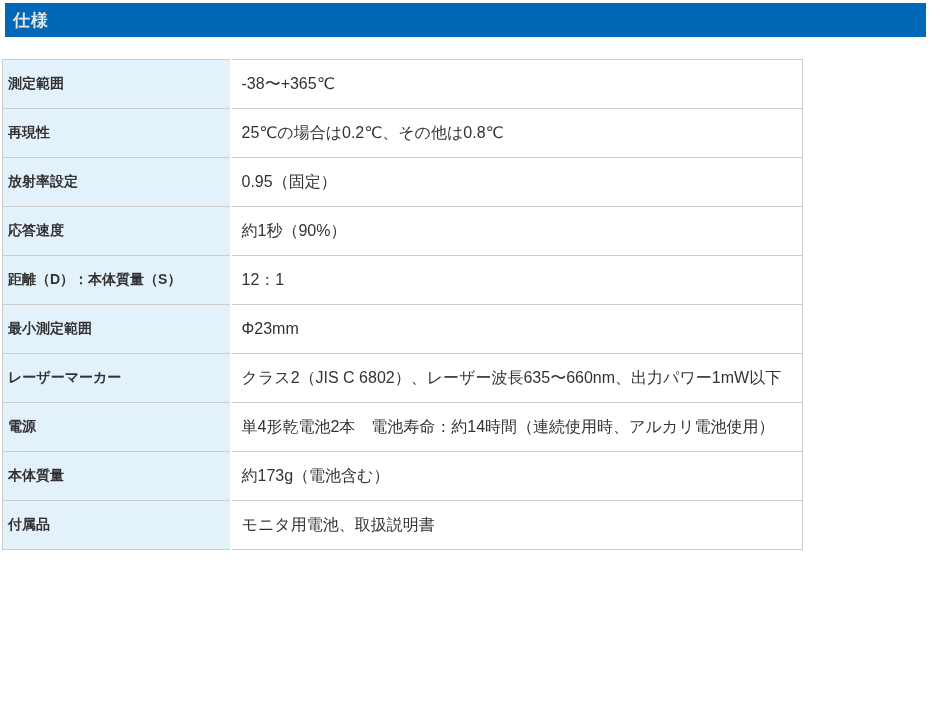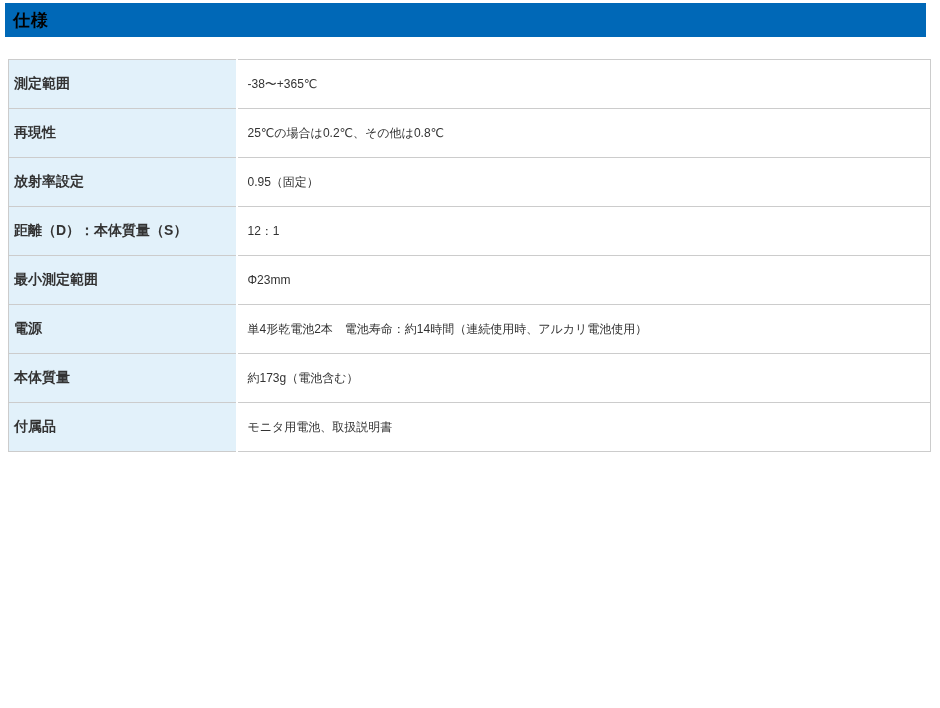--- a/index.html
+++ b/index.html
@@ -18,29 +18,29 @@
   }
   .section-header {
     margin: 3px 0 0 5px;
     width: 921px;
     height: 34px;
     background: #0068b7;
     display: flex;
     align-items: center;
   }
   .section-title {
-    color: #000000;
+    color: #e5e5e5;
     font-weight: bold;
     font-size: 17px;
     padding-left: 8px;
     letter-spacing: 1px;
   }
   .spec-table {
-    margin: 22px 0 0 8px;
-    width: 923px;
+    margin: 22px 0 0 2px;
+    width: 801px;
     border-collapse: collapse;
     border: 1px solid #cccccc;
     table-layout: fixed;
   }
   .spec-table tr {
     height: 49px;
   }
   .spec-table th {
     width: 228px;
     background: #e2f1fa;
@@ -49,21 +49,21 @@
     font-weight: bold;
     font-size: 14px;
     color: #333333;
     padding: 0 4px 0 5px;
     border-top: 1px solid #cccccc;
     border-right: 2px solid #ffffff;
   }
   .spec-table td {
     background: #ffffff;
     vertical-align: middle;
-    font-size: 12px;
+    font-size: 16px;
     font-weight: normal;
     color: #333333;
     padding: 0 8px 0 10px;
     border-top: 1px solid #cccccc;
     white-space: nowrap;
     overflow: hidden;
   }
 </style>
 </head>
 <body>
@@ -82,26 +82,34 @@
       </tr>
       <tr>
         <th>再現性</th>
         <td>25℃の場合は0.2℃、その他は0.8℃</td>
       </tr>
       <tr>
         <th>放射率設定</th>
         <td>0.95（固定）</td>
       </tr>
       <tr>
+        <th>応答速度</th>
+        <td>約1秒（90%）</td>
+      </tr>
+      <tr>
         <th>距離（D）：本体質量（S）</th>
         <td>12：1</td>
       </tr>
       <tr>
         <th>最小測定範囲</th>
         <td>Φ23mm</td>
+      </tr>
+      <tr>
+        <th>レーザーマーカー</th>
+        <td>クラス2（JIS C 6802）、レーザー波長635〜660nm、出力パワー1mW以下</td>
       </tr>
       <tr>
         <th>電源</th>
         <td>単4形乾電池2本　電池寿命：約14時間（連続使用時、アルカリ電池使用）</td>
       </tr>
       <tr>
         <th>本体質量</th>
         <td>約173g（電池含む）</td>
       </tr>
       <tr>

